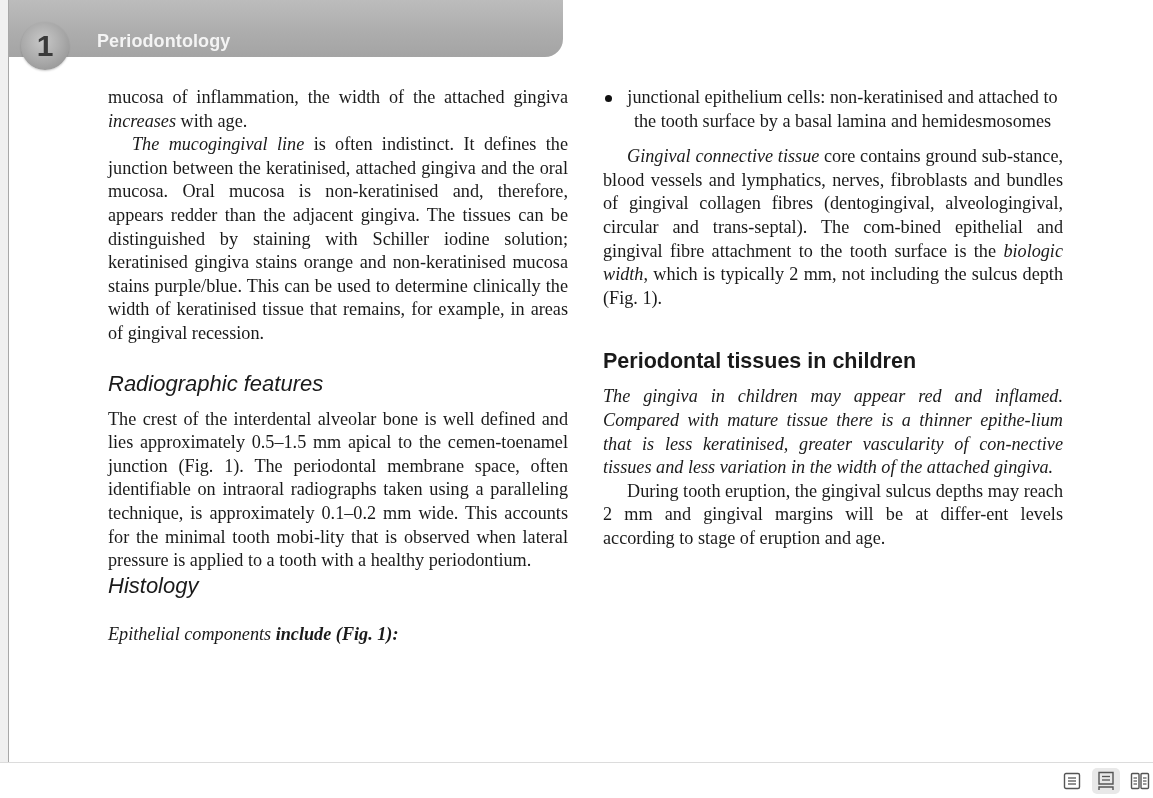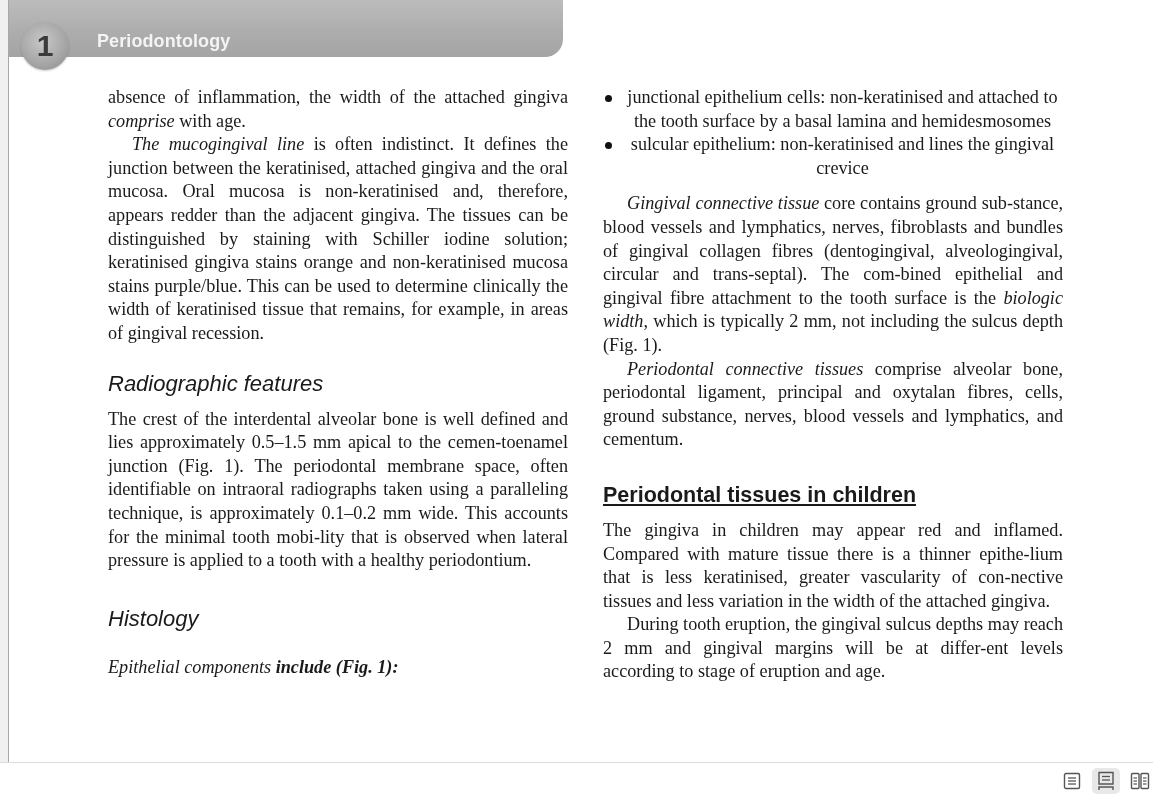--- a/index.html
+++ b/index.html
@@ -63,40 +63,38 @@
 
 <div class="left-gutter"></div>
 
 <div class="page">
   <div class="banner">
     <span class="banner-title">Periodontology</span>
   </div>
   <div class="chapter-badge">1</div>
 
   <div class="col col-left">
-    <p><span>absence of inflammation, the width of the attached gingiva </span><i>comprise</i><span> with age.</span></p>
+    <p><span>mucosa of inflammation, the width of the attached gingiva </span><i>increases</i><span> with age.</span></p>
     <p class="indent"><i>The mucogingival line</i><span>  is often indistinct. It defines the junction between the keratinised, attached gingiva and the oral mucosa. Oral mucosa is non-keratinised and, therefore, appears redder than the adjacent gingiva. The tissues can be distinguished by staining with Schiller iodine solution; keratinised gingiva stains orange and non-keratinised mucosa stains purple/blue. This can be used to determine clinically the width of keratinised tissue that remains, for example, in areas of gingival recession.</span></p>
 
     <h2 class="sans-italic" style="margin-top:25px;">Radiographic features</h2>
     <p style="margin-top:11px;">The crest of the interdental alveolar bone is well defined and lies approximately 0.5–1.5 mm apical to the cemen-toenamel junction (Fig. 1). The periodontal membrane space, often identifiable on intraoral radiographs taken using a paralleling technique, is approximately 0.1–0.2 mm wide. This accounts for the minimal tooth mobi-lity that is observed when lateral pressure is applied to a tooth with a healthy periodontium.</p>
 
-    <h2 class="sans-italic" style="margin-top:33px;">Histology</h2>
+    <h2 class="sans-italic" style="">Histology</h2>
     <p style="margin-top:24px; text-align:left;"><i>Epithelial components</i><b><i> include (Fig. 1):</i></b></p>
   </div>
 
   <div class="col col-right">
     <ul class="bullets">
       <li>junctional epithelium cells: non-keratinised and attached to the tooth surface by a basal lamina and hemidesmosomes</li>
-      <li>sulcular epithelium: non-keratinised and lines the gingival crevice</li>
     </ul>
     <p class="indent" style="margin-top:12px;"><i>Gingival connective tissue</i><span>  core contains ground sub-stance, blood vessels and lymphatics, nerves, fibroblasts and bundles of gingival collagen fibres (dentogingival, alveologingival, circular and trans-septal). The com-bined epithelial and gingival fibre attachment to the tooth surface is the </span><i>biologic width</i><span>, which is typically 2 mm, not including the sulcus depth (Fig. 1).</span></p>
-    <p class="indent"><i>Periodontal connective tissues</i><span>  comprise alveolar bone, periodontal ligament, principal and oxytalan fibres, cells, ground substance, nerves, blood vessels and lymphatics, and cementum.</span></p>
 
-    <h2 class="sans-bold" style="margin-top:30px;text-decoration:underline;">Periodontal tissues in children</h2>
-    <p style="margin-top:11px;">The gingiva in children may appear red and inflamed. Compared with mature tissue there is a thinner epithe-lium that is less keratinised, greater vascularity of con-nective tissues and less variation in the width of the attached gingiva.</p>
+    <h2 class="sans-bold" style="margin-top:38px;">Periodontal tissues in children</h2>
+    <p style="margin-top:11px;font-style:italic;">The gingiva in children may appear red and inflamed. Compared with mature tissue there is a thinner epithe-lium that is less keratinised, greater vascularity of con-nective tissues and less variation in the width of the attached gingiva.</p>
     <p class="indent">During tooth eruption, the gingival sulcus depths may reach 2 mm and gingival margins will be at differ-ent levels according to stage of eruption and age.</p>
   </div>
 </div>
 
 <div class="toolbar">
   <div class="tb-btn" style="left:1058px;">
     <svg width="18" height="18" viewBox="0 0 18 18">
       <rect x="1.5" y="1.5" width="15" height="15" rx="1.5" fill="none" stroke="#555" stroke-width="1.4"></rect>
       <line x1="5" y1="6" x2="13" y2="6" stroke="#555" stroke-width="1.3"></line>
       <line x1="5" y1="9" x2="13" y2="9" stroke="#555" stroke-width="1.3"></line>

